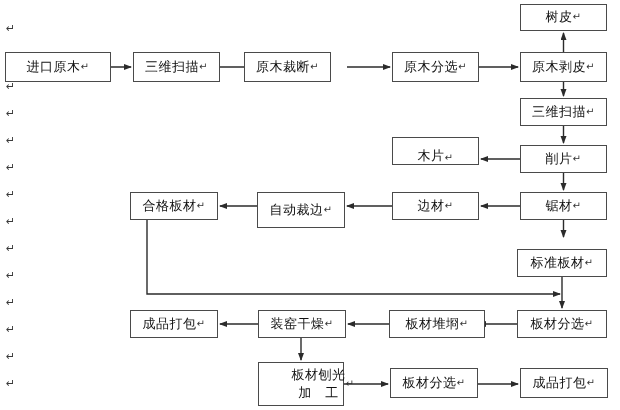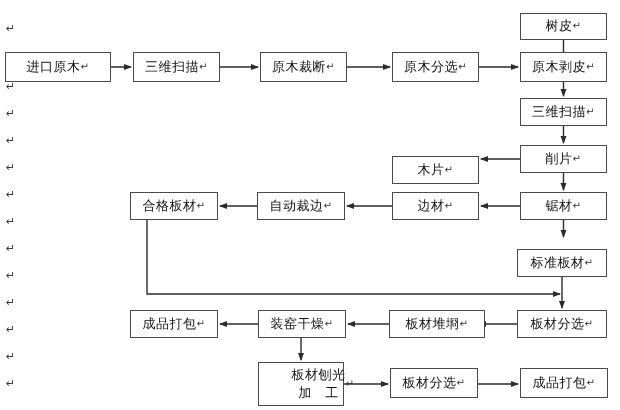--- a/index.html
+++ b/index.html
@@ -122,30 +122,30 @@
   <div class="pmark" style="left:6px;  top:215px;">↵</div>
   <div class="pmark" style="left:6px;  top:242px;">↵</div>
   <div class="pmark" style="left:6px;  top:269px;">↵</div>
   <div class="pmark" style="left:6px;  top:296px;">↵</div>
   <div class="pmark" style="left:6px;  top:323px;">↵</div>
   <div class="pmark" style="left:6px;  top:350px;">↵</div>
   <div class="pmark" style="left:6px;  top:377px;">↵</div>
 
   <div class="node" style="left:5px;   top:52px;  width:106px; height:30px;"><span>进口原木</span><span class="cr">↵</span></div>
   <div class="node" style="left:133px; top:52px;  width:87px; height:30px;"><span>三维扫描</span><span class="cr">↵</span></div>
-  <div class="node" style="left:260px; top:52px;  width:87px; height:30px;"><span>原木裁断</span><span class="cr">↵</span></div>
+  <div class="node" style="left:244px; top:52px;  width:87px; height:30px;"><span>原木裁断</span><span class="cr">↵</span></div>
   <div class="node" style="left:392px; top:52px;  width:87px; height:30px;"><span>原木分选</span><span class="cr">↵</span></div>
   <div class="node" style="left:520px; top:52px;  width:87px; height:30px;"><span>原木剥皮</span><span class="cr">↵</span></div>
-  <div class="node" style="left:520px; top:13px;   width:87px; height:27px;"><span>树皮</span><span class="cr">↵</span></div>
+  <div class="node" style="left:520px; top:4px;   width:87px; height:27px;"><span>树皮</span><span class="cr">↵</span></div>
   <div class="node" style="left:520px; top:98px;  width:87px; height:28px;"><span>三维扫描</span><span class="cr">↵</span></div>
   <div class="node" style="left:520px; top:145px; width:87px; height:28px;"><span>削片</span><span class="cr">↵</span></div>
-  <div class="node" style="left:392px; top:156px; width:87px; height:28px;"><span>木片</span><span class="cr">↵</span></div>
+  <div class="node" style="left:392px; top:137px; width:87px; height:28px;align-items:flex-end;"><span>木片</span><span class="cr">↵</span></div>
   <div class="node" style="left:520px; top:192px; width:87px; height:28px;"><span>锯材</span><span class="cr">↵</span></div>
   <div class="node" style="left:392px; top:192px; width:87px; height:28px;"><span>边材</span><span class="cr">↵</span></div>
-  <div class="node" style="left:257px; top:192px; width:88px; height:28px;"><span>自动裁边</span><span class="cr">↵</span></div>
+  <div class="node" style="left:257px; top:192px; width:88px; height:36px;"><span>自动裁边</span><span class="cr">↵</span></div>
   <div class="node" style="left:130px; top:192px; width:88px; height:28px;"><span>合格板材</span><span class="cr">↵</span></div>
   <div class="node" style="left:517px; top:239px; width:90px; height:28px;margin-top:10px;"><span>标准板材</span><span class="cr">↵</span></div>
   <div class="node" style="left:517px; top:310px; width:90px; height:28px;"><span>板材分选</span><span class="cr">↵</span></div>
   <div class="node" style="left:389px; top:310px; width:96px; height:28px;"><span>板材堆埛</span><span class="cr">↵</span></div>
   <div class="node" style="left:258px; top:310px; width:88px; height:28px;"><span>装窑干燥</span><span class="cr">↵</span></div>
   <div class="node" style="left:130px; top:310px; width:88px; height:28px;"><span>成品打包</span><span class="cr">↵</span></div>
   <div class="node two-line" style="left:258px; top:362px; width:86px; height:44px;"><span>板材刨光
 加　工</span><span class="cr">↵</span></div>
   <div class="node" style="left:390px; top:368px; width:88px; height:30px;"><span>板材分选</span><span class="cr">↵</span></div>
   <div class="node" style="left:520px; top:368px; width:88px; height:30px;"><span>成品打包</span><span class="cr">↵</span></div>

